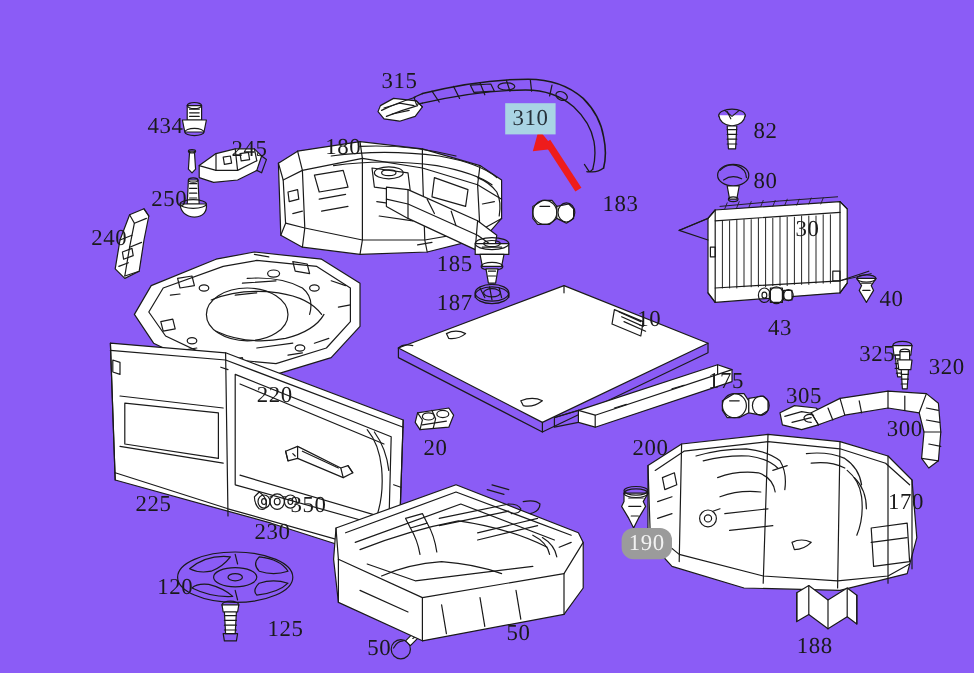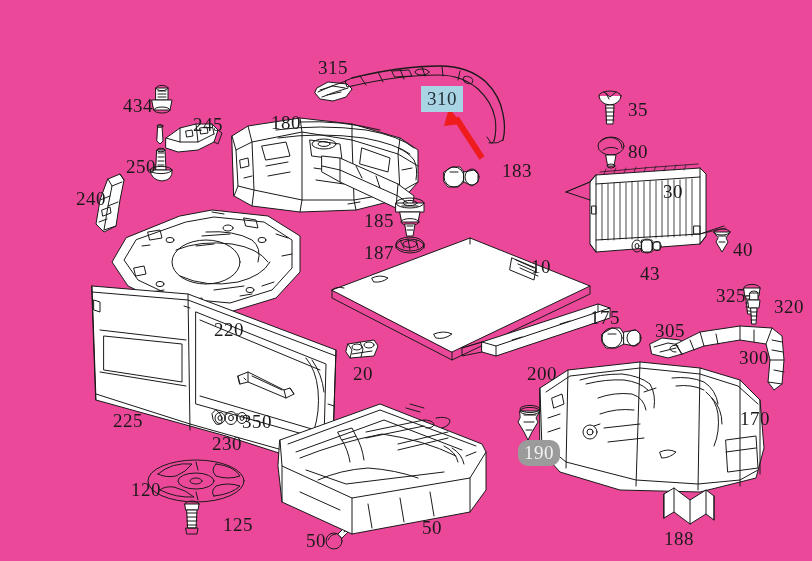--- a/index.html
+++ b/index.html
@@ -8,21 +8,21 @@
     padding: 0;
     background: #ffffff;
   }
   body {
     font-family: "Liberation Serif", "DejaVu Serif", serif;
   }
   #diagram-root {
     position: relative;
     width: 812px;
     height: 561px;
-    background: #ec4899;
+    background: #8b5cf6;
     overflow: hidden;
   }
   #parts-svg {
     position: absolute;
     left: 0;
     top: 0;
     width: 812px;
     height: 561px;
   }
   .callout {
@@ -556,21 +556,21 @@
   <div class="callout" style="left:318px; top:58px;">315</div>
   <div class="callout hl-blue" style="left:421px; top:86px;">310</div>
   <div class="callout" style="left:123px; top:96px;">434</div>
   <div class="callout" style="left:193px; top:115px;">245</div>
   <div class="callout" style="left:271px; top:113px;">180</div>
   <div class="callout" style="left:126px; top:157px;">250</div>
   <div class="callout" style="left:76px; top:189px;">240</div>
   <div class="callout" style="left:470px; top:161px;margin-left:32px;">183</div>
   <div class="callout" style="left:364px; top:211px;">185</div>
   <div class="callout" style="left:364px; top:243px;">187</div>
-  <div class="callout" style="left:628px; top:100px;">35</div>
+  <div class="callout" style="left:628px; top:100px;">82</div>
   <div class="callout" style="left:628px; top:142px;">80</div>
   <div class="callout" style="left:663px; top:182px;">30</div>
   <div class="callout" style="left:733px; top:240px;">40</div>
   <div class="callout" style="left:640px; top:264px;">43</div>
   <div class="callout" style="left:531px; top:257px;">10</div>
   <div class="callout" style="left:214px; top:320px;">220</div>
   <div class="callout" style="left:113px; top:411px;">225</div>
   <div class="callout" style="left:242px; top:372px;margin-top:40px;">350</div>
   <div class="callout" style="left:212px; top:434px;">230</div>
   <div class="callout" style="left:353px; top:364px;">20</div>

